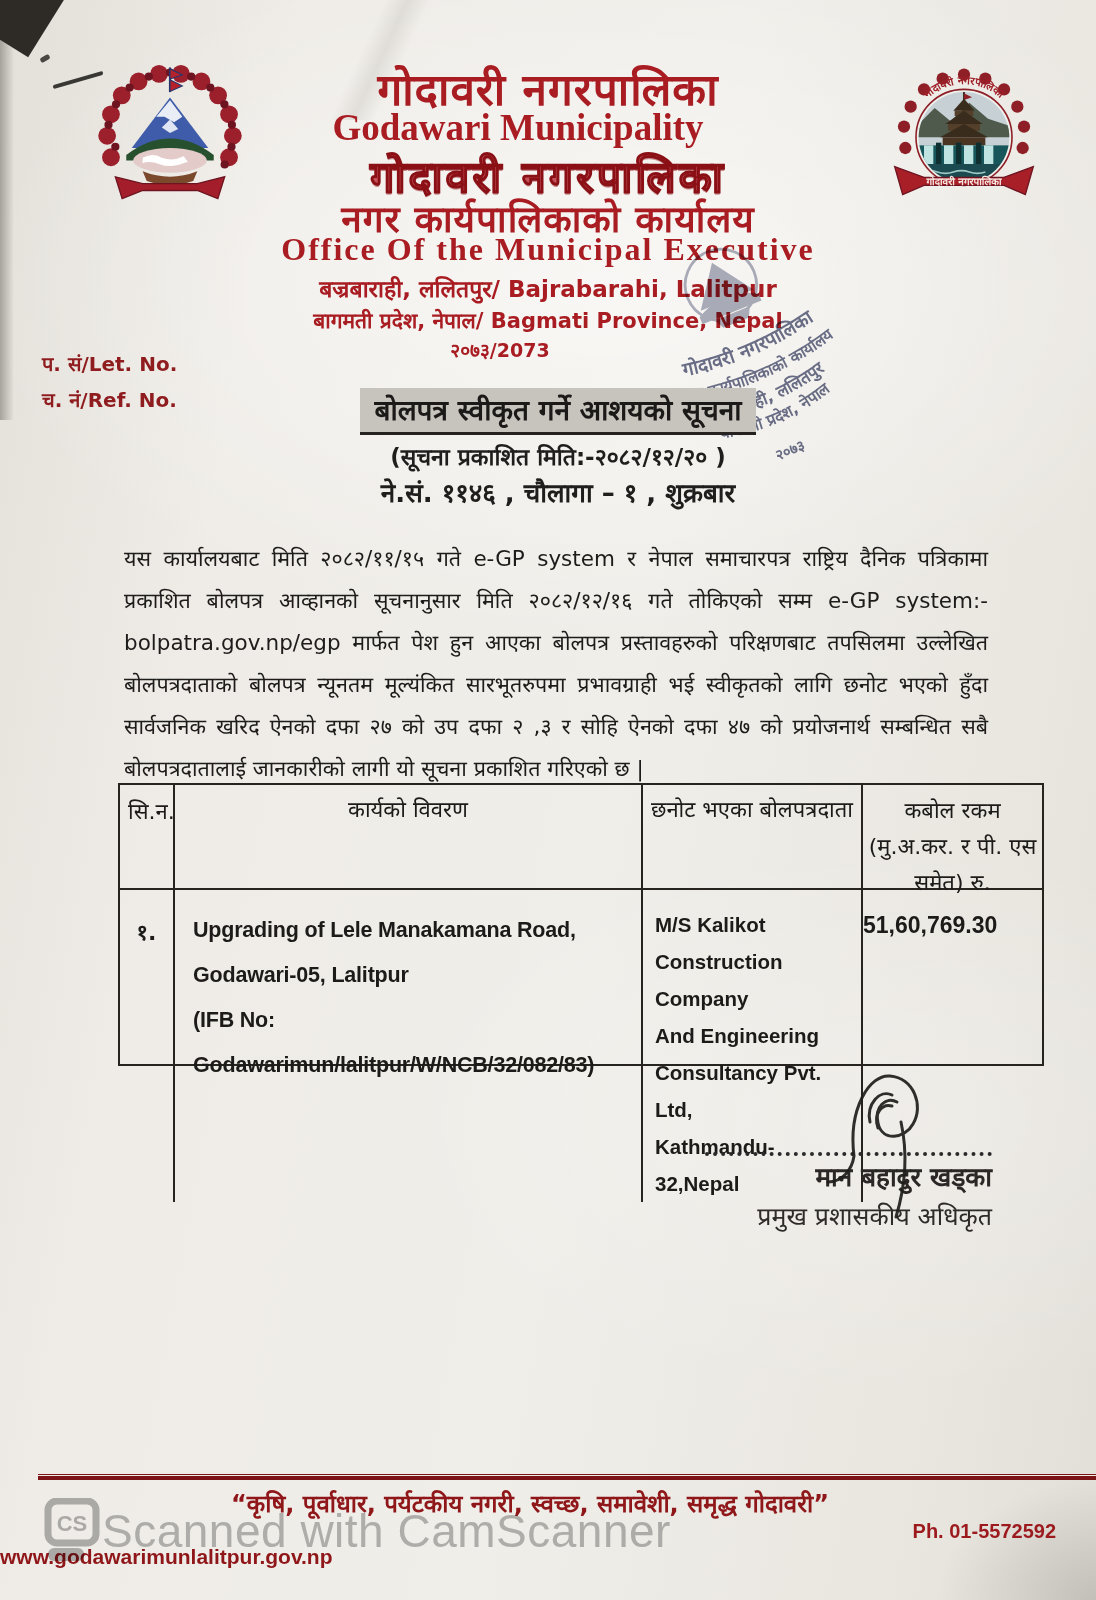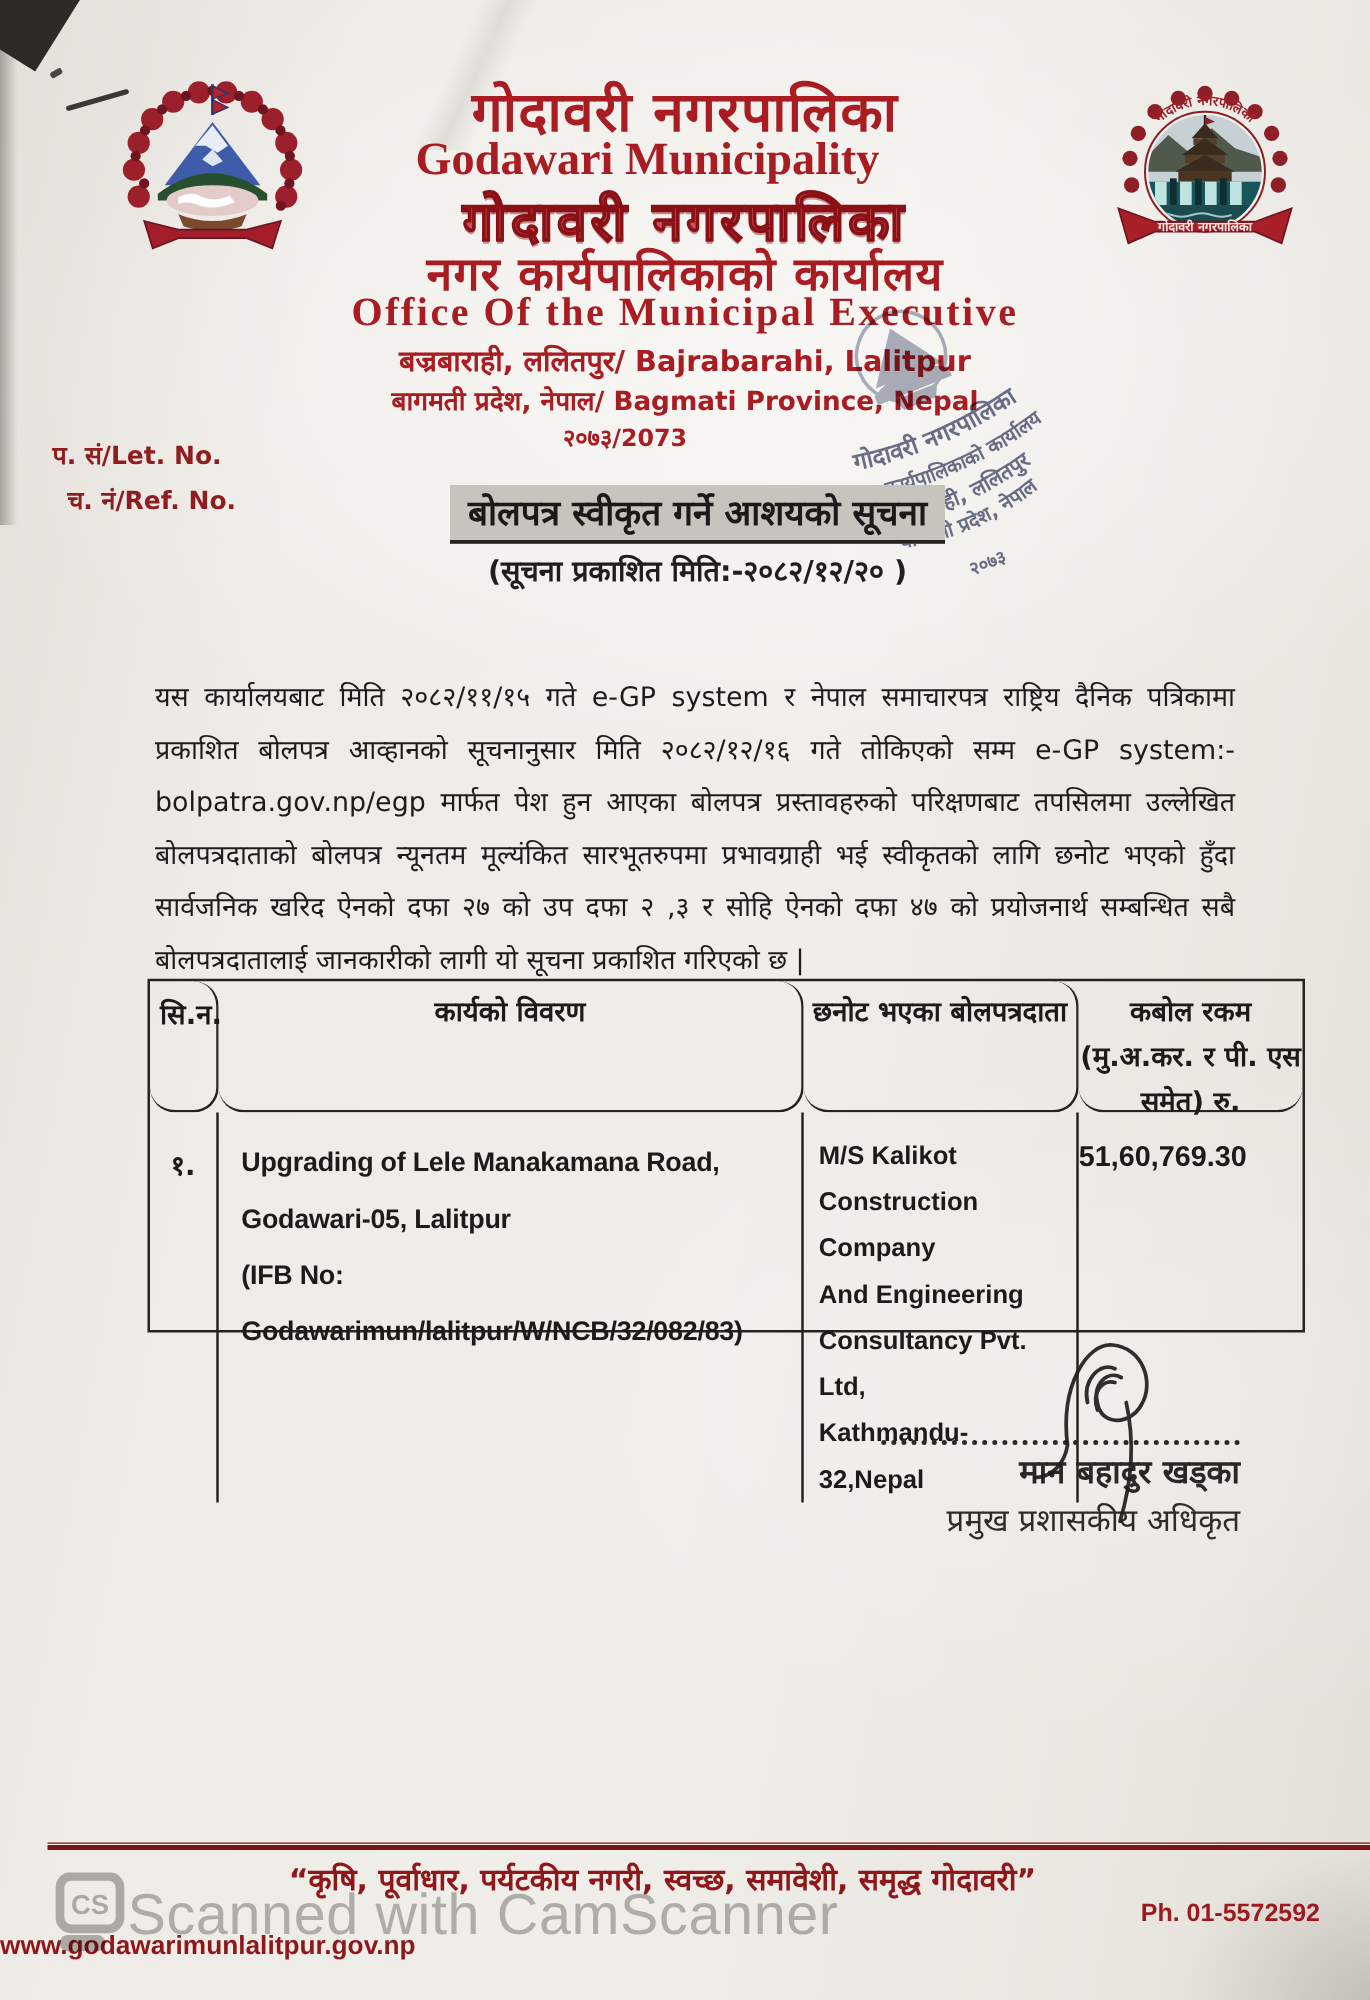--- a/index.html
+++ b/index.html
@@ -36,21 +36,21 @@
   .h-ad1{top:272px;font-size:23px;font-weight:bold;}
   .h-ad2{top:306px;font-size:21px;font-weight:bold;}
   .h-yr{top:337px;font-size:19px;font-weight:bold;transform:translateX(-48px);}
 
   .emblem{position:absolute;}
   .emblem-left{left:84px;top:62px;width:172px;height:164px;}
   .emblem-right{left:884px;top:52px;width:160px;height:176px;}
 
   .refs{position:absolute;left:42px;color:#8f1d1f;font-weight:bold;font-size:20px;}
   .let-no{top:350px;}
-  .ref-no{top:386px;margin-left:12px;}
+  .ref-no{top:386px;}
 
   
   .stamp{position:absolute;left:606px;top:236px;width:292px;height:240px;transform:rotate(-22deg);
     opacity:.82;mix-blend-mode:multiply;}
 
   .notice-title-wrap{position:absolute;left:60px;right:40px;top:388px;text-align:center;}
   .notice-title{display:inline-block;background:#c7c3bd;padding:2px 14px 4px 14px;
     border-bottom:3px solid #25221f;font-size:28px;font-weight:bold;color:#1c1a18;}
   .pub-date{position:absolute;left:60px;right:40px;top:440px;text-align:center;font-size:23px;font-weight:bold;}
   .date-line{position:absolute;left:60px;right:40px;top:474px;text-align:center;font-size:26px;font-weight:bold;}
@@ -60,21 +60,21 @@
   .tapasil{position:absolute;left:0;right:0;top:744px;text-align:center;font-size:23px;font-weight:bold;}
 
   
   .tender-table{position:absolute;left:118px;top:783px;width:922px;height:279px;
     display:grid;grid-template-columns:55px 468px 220px 1fr;grid-template-rows:105px 1fr;
     border:2px solid #27241f;}
   .tcell{border-right:2px solid #27241f;border-bottom:2px solid #27241f;box-sizing:border-box;
     font-size:22px;color:#1d1b19;}
   .tcell.last{border-right:none;}
   .tcell.bottom{border-bottom:none;}
-  .th{font-weight:bold;border-radius:20px;}
+  .th{font-weight:normal;}
   .th-sn{padding:10px 0 0 8px;}
   .th-mid{padding-top:8px;text-align:center;}
   .th-amt{padding-top:8px;text-align:center;white-space:pre-line;line-height:36px;}
   .td-sn{padding-top:26px;text-align:center;font-weight:bold;}
   .td-work{padding:18px 10px 0 18px;white-space:pre-line;line-height:45px;
     font-family:"Liberation Sans",sans-serif;font-weight:bold;font-size:21.5px;letter-spacing:-0.2px;}
   .td-bidder{padding:16px 6px 0 12px;white-space:pre-line;line-height:37px;
     font-family:"Liberation Sans",sans-serif;font-weight:bold;font-size:20.5px;}
   .td-amt{padding-top:22px;text-align:left;font-family:"Liberation Sans",sans-serif;font-weight:bold;font-size:23px;}
 
@@ -244,20 +244,21 @@
       <text font-size="15"><textPath href="#sp3" startOffset="50%" text-anchor="middle">बज्रबाराही, ललितपुर</textPath></text>
       <text font-size="14"><textPath href="#sp4" startOffset="50%" text-anchor="middle">बागमती प्रदेश, नेपाल</textPath></text>
       <text x="130" y="203" font-size="13" text-anchor="middle">२०७३</text>
     </g>
   </svg>
 
   <div class="notice-title-wrap">
     <span class="notice-title">बोलपत्र स्वीकृत गर्ने आशयको सूचना</span>
   </div>
   <div class="pub-date">(सूचना प्रकाशित मिति:-२०८२/१२/२० )</div>
+  <div class="date-line">ने.सं. ११४६ , चौलागा – १ , शुक्रबार</div>
 
   <div class="body-par">यस कार्यालयबाट मिति २०८२/११/१५ गते e-GP system र नेपाल समाचारपत्र राष्ट्रिय दैनिक पत्रिकामा प्रकाशित बोलपत्र आव्हानको सूचनानुसार मिति २०८२/१२/१६ गते तोकिएको सम्म e-GP system:-bolpatra.gov.np/egp मार्फत पेश हुन आएका बोलपत्र प्रस्तावहरुको परिक्षणबाट तपसिलमा उल्लेखित बोलपत्रदाताको बोलपत्र न्यूनतम मूल्यंकित सारभूतरुपमा प्रभावग्राही भई स्वीकृतको लागि छनोट भएको हुँदा सार्वजनिक खरिद ऐनको दफा २७ को उप दफा २ ,३ र सोहि ऐनको दफा ४७ को प्रयोजनार्थ सम्बन्धित सबै बोलपत्रदातालाई जानकारीको लागी यो सूचना प्रकाशित गरिएको छ |</div>
 
   <div class="tender-table">
     <div class="tcell th th-sn">सि.न.</div>
     <div class="tcell th th-mid">कार्यको विवरण</div>
     <div class="tcell th th-mid">छनोट भएका बोलपत्रदाता</div>
     <div class="tcell th th-amt last">कबोल रकम
 (मु.अ.कर. र पी. एस
 समेत) रु.</div>

